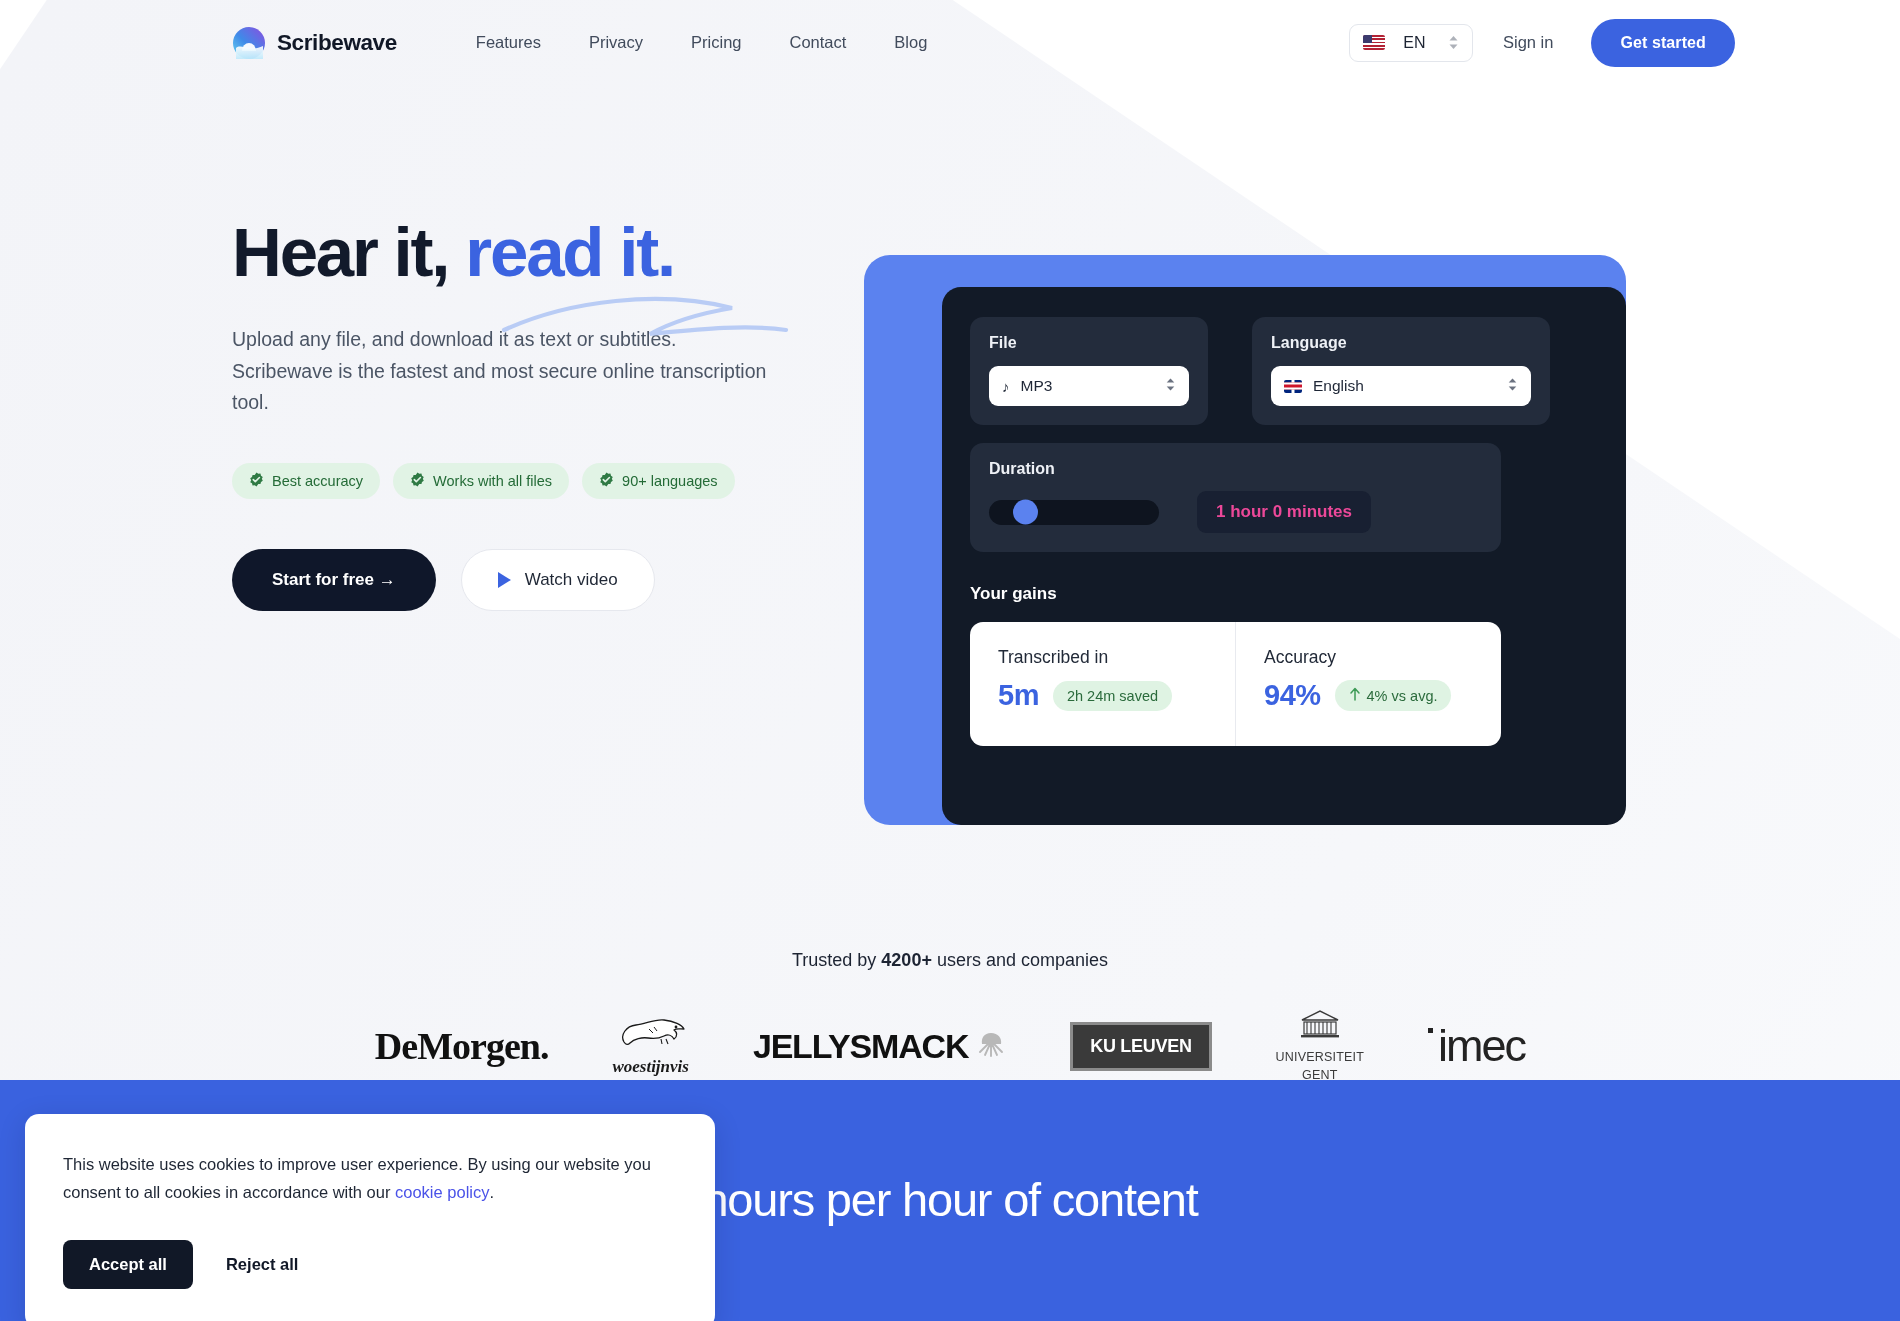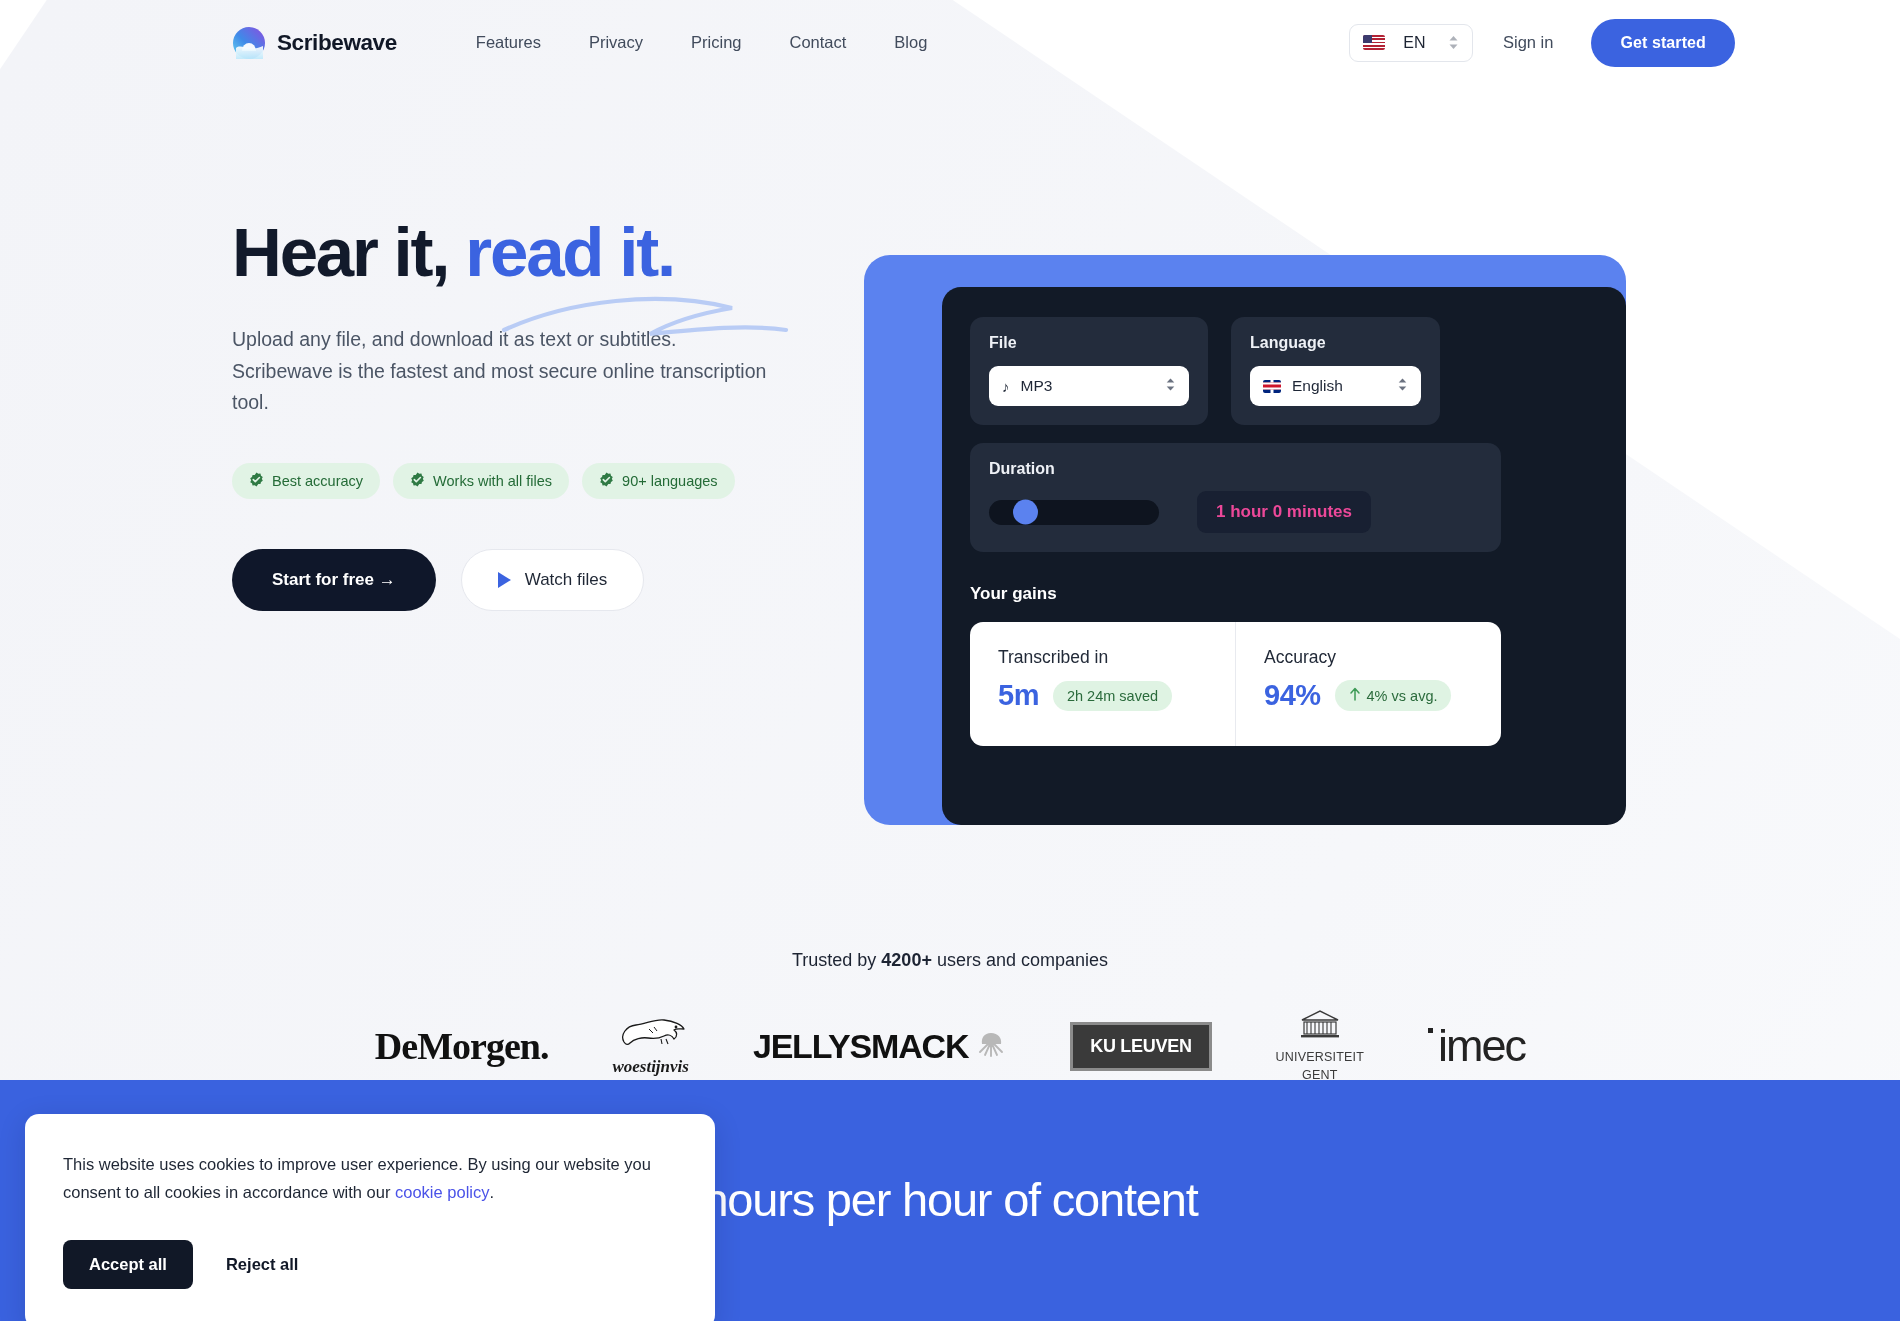--- a/index.html
+++ b/index.html
@@ -132,26 +132,26 @@
     background:#5b82ef;
     border-radius:26px;
   }
   .mock-dark {
     position:absolute; left:78px; top:32px;
     width:684px; height:538px;
     background:#121a27;
     border-radius:19px;
     padding:30px 28px;
   }
-  .mock-row { display:flex; gap:23px; }
+  .mock-row { display:flex; gap:44px; }
   .mock-panel {
     background:#232c3c; border-radius:13px; padding:17px 19px 19px;
   }
   .mock-panel.file { width:238px; }
-  .mock-panel.lang { width:209px; }
+  .mock-panel.lang { width:298px; }
   .mock-label { font-size:16px; font-weight:bold; color:#eef1f6; }
   .mock-select {
     margin-top:14px; height:40px; background:#fff; border-radius:9px;
     display:flex; align-items:center; padding:0 13px;
     gap:11px;
   }
   .mock-select .val { font-size:15.5px; color:#1e2636; flex:1; }
   .note-icon { font-size:15px; color:#242c3b; line-height:1; }
   .mock-panel.duration { width:531px; margin-top:18px; }
   .dur-row { display:flex; align-items:center; gap:38px; margin-top:13px; }
@@ -354,21 +354,21 @@
           </svg>
         </span>
         <span>90+ languages</span>
       </span>
     </div>
 
     <div class="cta-row">
       <button class="btn-start">Start for free →</button>
       <button class="btn-watch">
         <span class="play-tri"></span>
-        <span>Watch files</span>
+        <span>Watch video</span>
       </button>
     </div>
   </div>
 
   <div class="hero-right">
     <div class="mock-frame">
       <div class="mock-dark">
 
         <div class="mock-row">
           <div class="mock-panel file">

